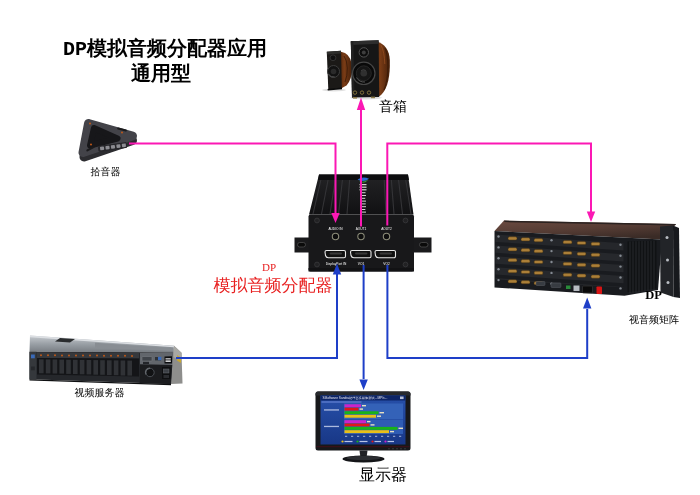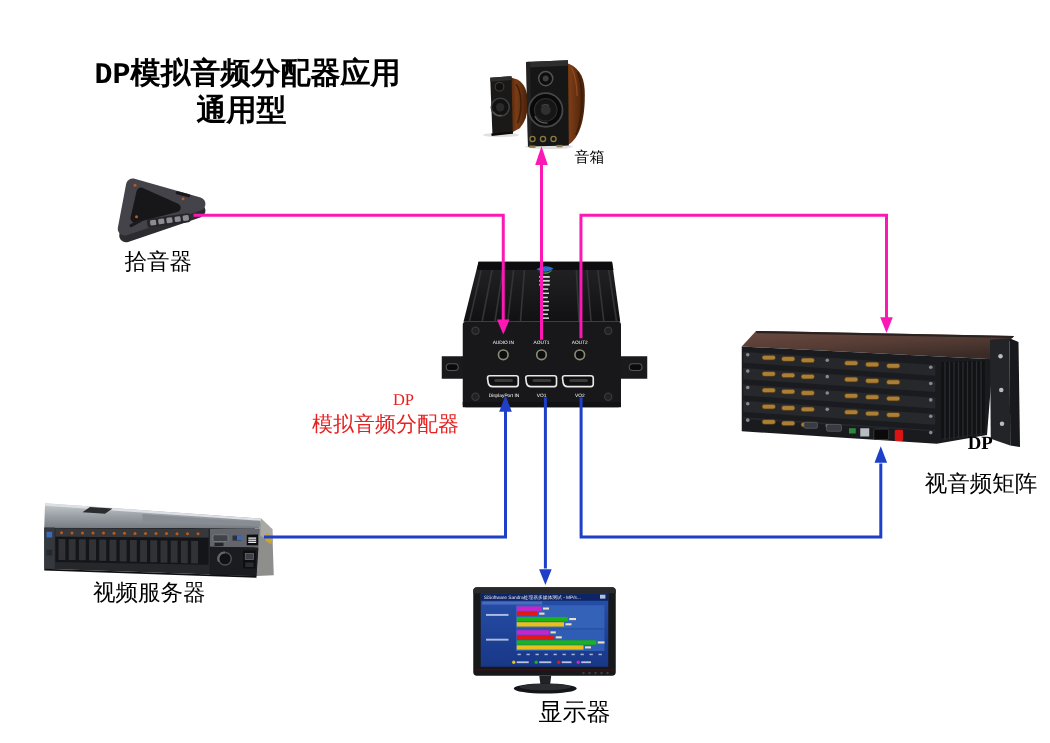--- a/index.html
+++ b/index.html
@@ -1,17 +1,17 @@
 <!DOCTYPE html>
 <html><head><meta charset="utf-8">
 <style>
 html,body{margin:0;padding:0;}
 body{width:700px;height:495px;background:#fff;position:relative;overflow:hidden;font-family:"Liberation Sans",sans-serif;}
 .abs{position:absolute;}
-.lbl{font-family:"Liberation Serif",serif;font-size:15px;color:#000;white-space:nowrap;transform:translateX(-50%);}
+.lbl{font-family:"Liberation Serif",serif;font-size:10px;color:#000;white-space:nowrap;transform:translateX(-50%);}
 .ttl{font-family:"Liberation Sans",sans-serif;font-weight:bold;font-size:20px;color:#000;white-space:nowrap;transform:translateX(-50%);}
 .red{font-family:"Liberation Serif",serif;color:#e82020;white-space:nowrap;transform:translateX(-50%);text-align:center;}
 </style></head>
 <body>
 <svg class="abs" style="left:0;top:0" width="700" height="495" viewBox="0 0 700 495">
 <defs>
 <linearGradient id="wood" x1="0" y1="0" x2="1" y2="0">
   <stop offset="0" stop-color="#401c06"></stop>
         <stop offset="0.45" stop-color="#7a3c16"></stop>
         <stop offset="1" stop-color="#46200a"></stop>
@@ -413,20 +413,20 @@
 </g>
 <g fill="#1e3fc8">
   <path d="M337 263.5 L332.8 274.5 L341.2 274.5 Z"></path>
   <path d="M363.6 390 L359.4 379.5 L367.8 379.5 Z"></path>
   <path d="M587.2 297.5 L583 308.5 L591.4 308.5 Z"></path>
 </g>
 </svg>
 
 <div class="abs ttl" style="left:161px;top:11.5px;margin-top:48px;">通用型</div>
 <div class="abs ttl" style="left:165px;top:35px;font-family:Liberation Mono, monospace;">DP模拟音频分配器应用</div>
-<div class="abs lbl" style="left:393px;top:97.5px;font-size:10px;">音箱</div>
+<div class="abs lbl" style="left:393px;top:97.5px;font-size:14px;">音箱</div>
 <div class="abs lbl" style="left:105.5px;top:165px;">拾音器</div>
 <div class="abs red" style="left:269px;top:261px;font-size:11px;">DP</div>
-<div class="abs red" style="left:257px;top:274px;font-size:14px;">模拟音频分配器</div>
+<div class="abs red" style="left:273px;top:274px;font-size:17px;">模拟音频分配器</div>
 <div class="abs lbl" style="left:653.5px;top:288px;font-family:'Liberation Serif',serif;font-weight:bold;font-size:12.5px;">DP</div>
 <div class="abs lbl" style="left:654px;top:313px;">视音频矩阵</div>
 <div class="abs lbl" style="left:99.5px;top:386px;text-align:center;">视频服务器</div>
 <div class="abs lbl" style="left:383px;top:464.5px;font-size:16px;">显示器</div>
 
 </body></html>

